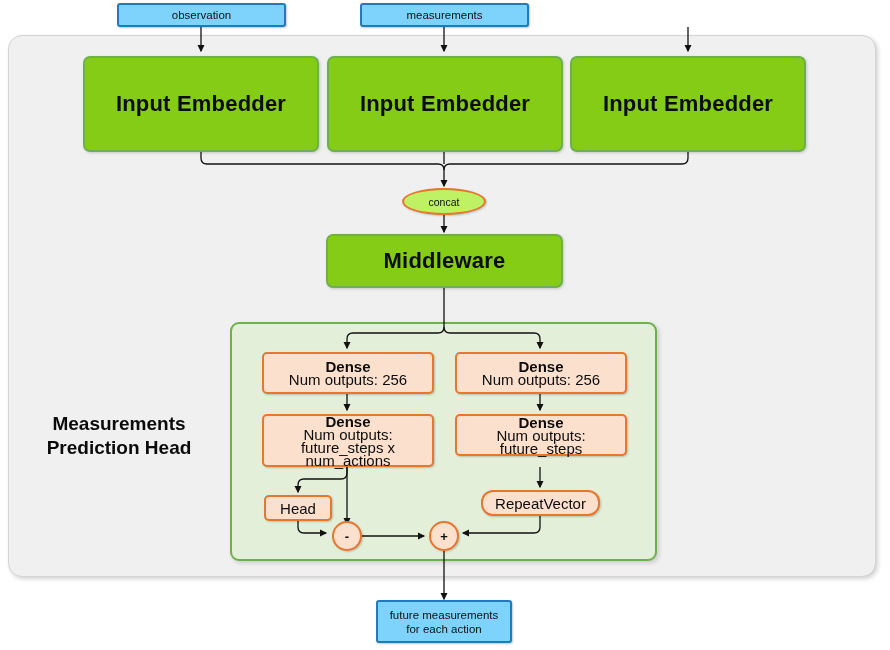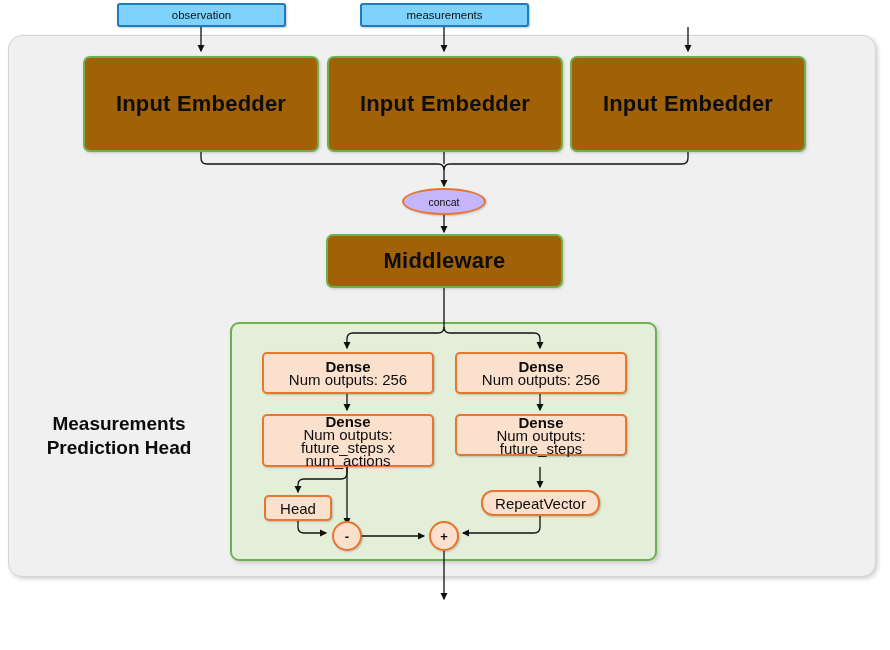--- a/index.html
+++ b/index.html
@@ -16,36 +16,36 @@
   
   .io{background:#7dd3fc;border:2px solid #1f7ac0;border-radius:3px;
       font-size:11.5px;line-height:14px;color:#101010;
       box-shadow:1px 1px 2px rgba(0,0,0,.22);}
 
   
   .outer{background:#f0f0f0;border:1px solid #d4d4d4;border-radius:14px;
          box-shadow:2px 2px 4px rgba(0,0,0,.18);}
 
   
-  .green{background:#a16207;border:2px solid #6cb14e;border-radius:7px;
+  .green{background:#84cc16;border:2px solid #6cb14e;border-radius:7px;
          box-shadow:1px 1px 3px rgba(0,0,0,.18);}
   .green.big-label{font-size:22px;font-weight:bold;letter-spacing:.2px;}
 
   
   .head{background:#e3efd9;border:2px solid #6cb14e;border-radius:9px;
         box-shadow:2px 2px 4px rgba(0,0,0,.16);}
 
   
   .orange{background:#fbe0cd;border:2px solid #e8762c;border-radius:5px;
           font-size:15px;line-height:13px;
           box-shadow:1px 1px 2px rgba(0,0,0,.2);}
   .orange .t1{font-weight:bold;}
 
   
-  .concat{background:#c4b5fd;border:2px solid #e8762c;border-radius:50%;
+  .concat{background:#bef264;border:2px solid #e8762c;border-radius:50%;
           font-size:10.5px;box-shadow:1px 1px 2px rgba(0,0,0,.2);}
 
   
   .opcircle{background:#fbe0cd;border:2.5px solid #e8762c;border-radius:50%;
             font-size:13px;font-weight:bold;line-height:1;
             box-shadow:1px 1px 2px rgba(0,0,0,.2);}
 
   .headline{position:absolute;text-align:center;font-size:19px;font-weight:bold;
             line-height:24px;color:#0b0b0b;}
 </style>
@@ -162,14 +162,18 @@
   </div>
 
   <div class="node orange" style="left:481px;top:490px;width:119px;height:26px;border-radius:12px;">
     <span>RepeatVector</span>
   </div>
 
   <div class="node opcircle" style="left:429px;top:521px;width:30px;height:30px;">
     <span>+</span>
   </div>
 
+  <div class="node io" style="left:376px;top:600px;width:136px;height:43px;">
+    <span>future measurements</span>
+    <span>for each action</span>
+  </div>
 
 </div>
 
 </body></html>

